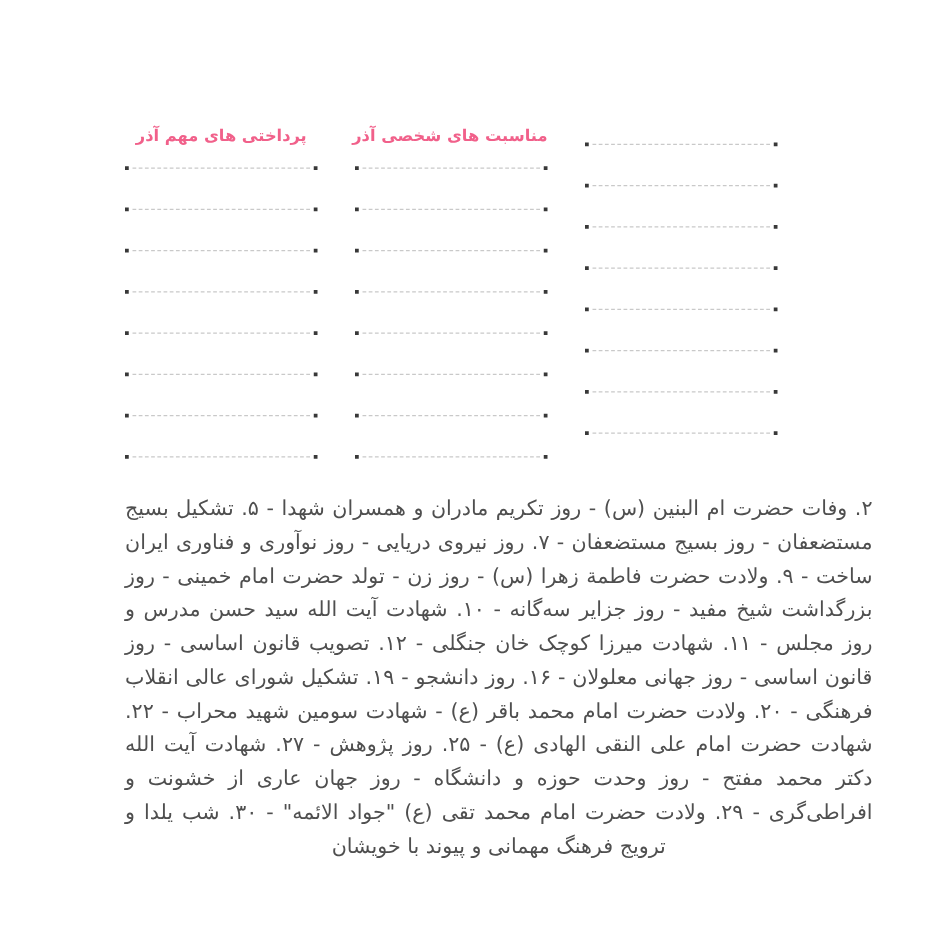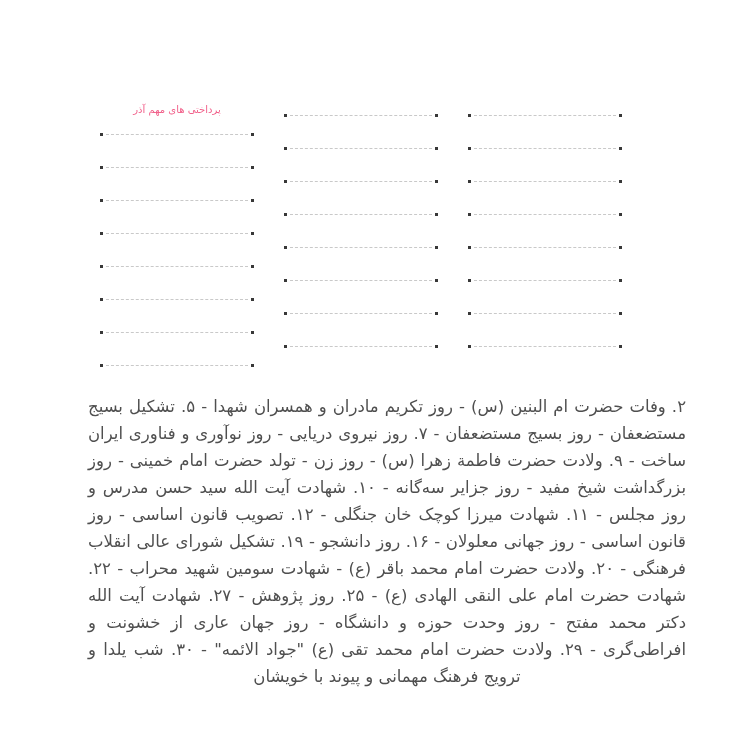--- a/index.html
+++ b/index.html
@@ -29,22 +29,22 @@
     top: 100px;
     right: 128px;
     width: 522px;
     display: flex;
     direction: rtl;          
     gap: 30px;
   }
   .column { flex: 1; min-width: 0; }
   .column-title {
     color: var(--accent-color);
-    font-weight: normal;
-    font-size: 10px;
+    font-weight: bold;
+    font-size: 13px;
     line-height: 19px;
     text-align: center;
     white-space: nowrap;
   }
   .lines { margin-top: 14px; }
   .write-line { position: relative; height: 33px; }
   .write-line::before {
     content: "";
     position: absolute;
     top: 1px;
@@ -58,21 +58,21 @@
     width: 3px;
     height: 3px;
     background: var(--dot-color);
   }
   .write-line .dot-start { right: 0; }
   .write-line .dot-end  { left: 0; }
   
   .notes {
     position: absolute;
     top: 376px;
-    right: 64px;
+    right: 52px;
     width: 598px;
     direction: rtl;
     text-align: justify;
     text-align-last: center;
     font-size: 16.5px;
     line-height: 27px;
     color: var(--text-color);
   }
 </style>
 </head>
@@ -113,20 +113,21 @@
             <span class="dot dot-end"></span>
           </div>
           <div class="write-line">
             <span class="dot dot-start"></span>
             <span class="dot dot-end"></span>
           </div>
         </div>
     </div>
 
     <div class="column">
+      <div class="column-title">مناسبت های شخصی آذر</div>
       <div class="lines">
           <div class="write-line">
             <span class="dot dot-start"></span>
             <span class="dot dot-end"></span>
           </div>
           <div class="write-line">
             <span class="dot dot-start"></span>
             <span class="dot dot-end"></span>
           </div>
           <div class="write-line">

